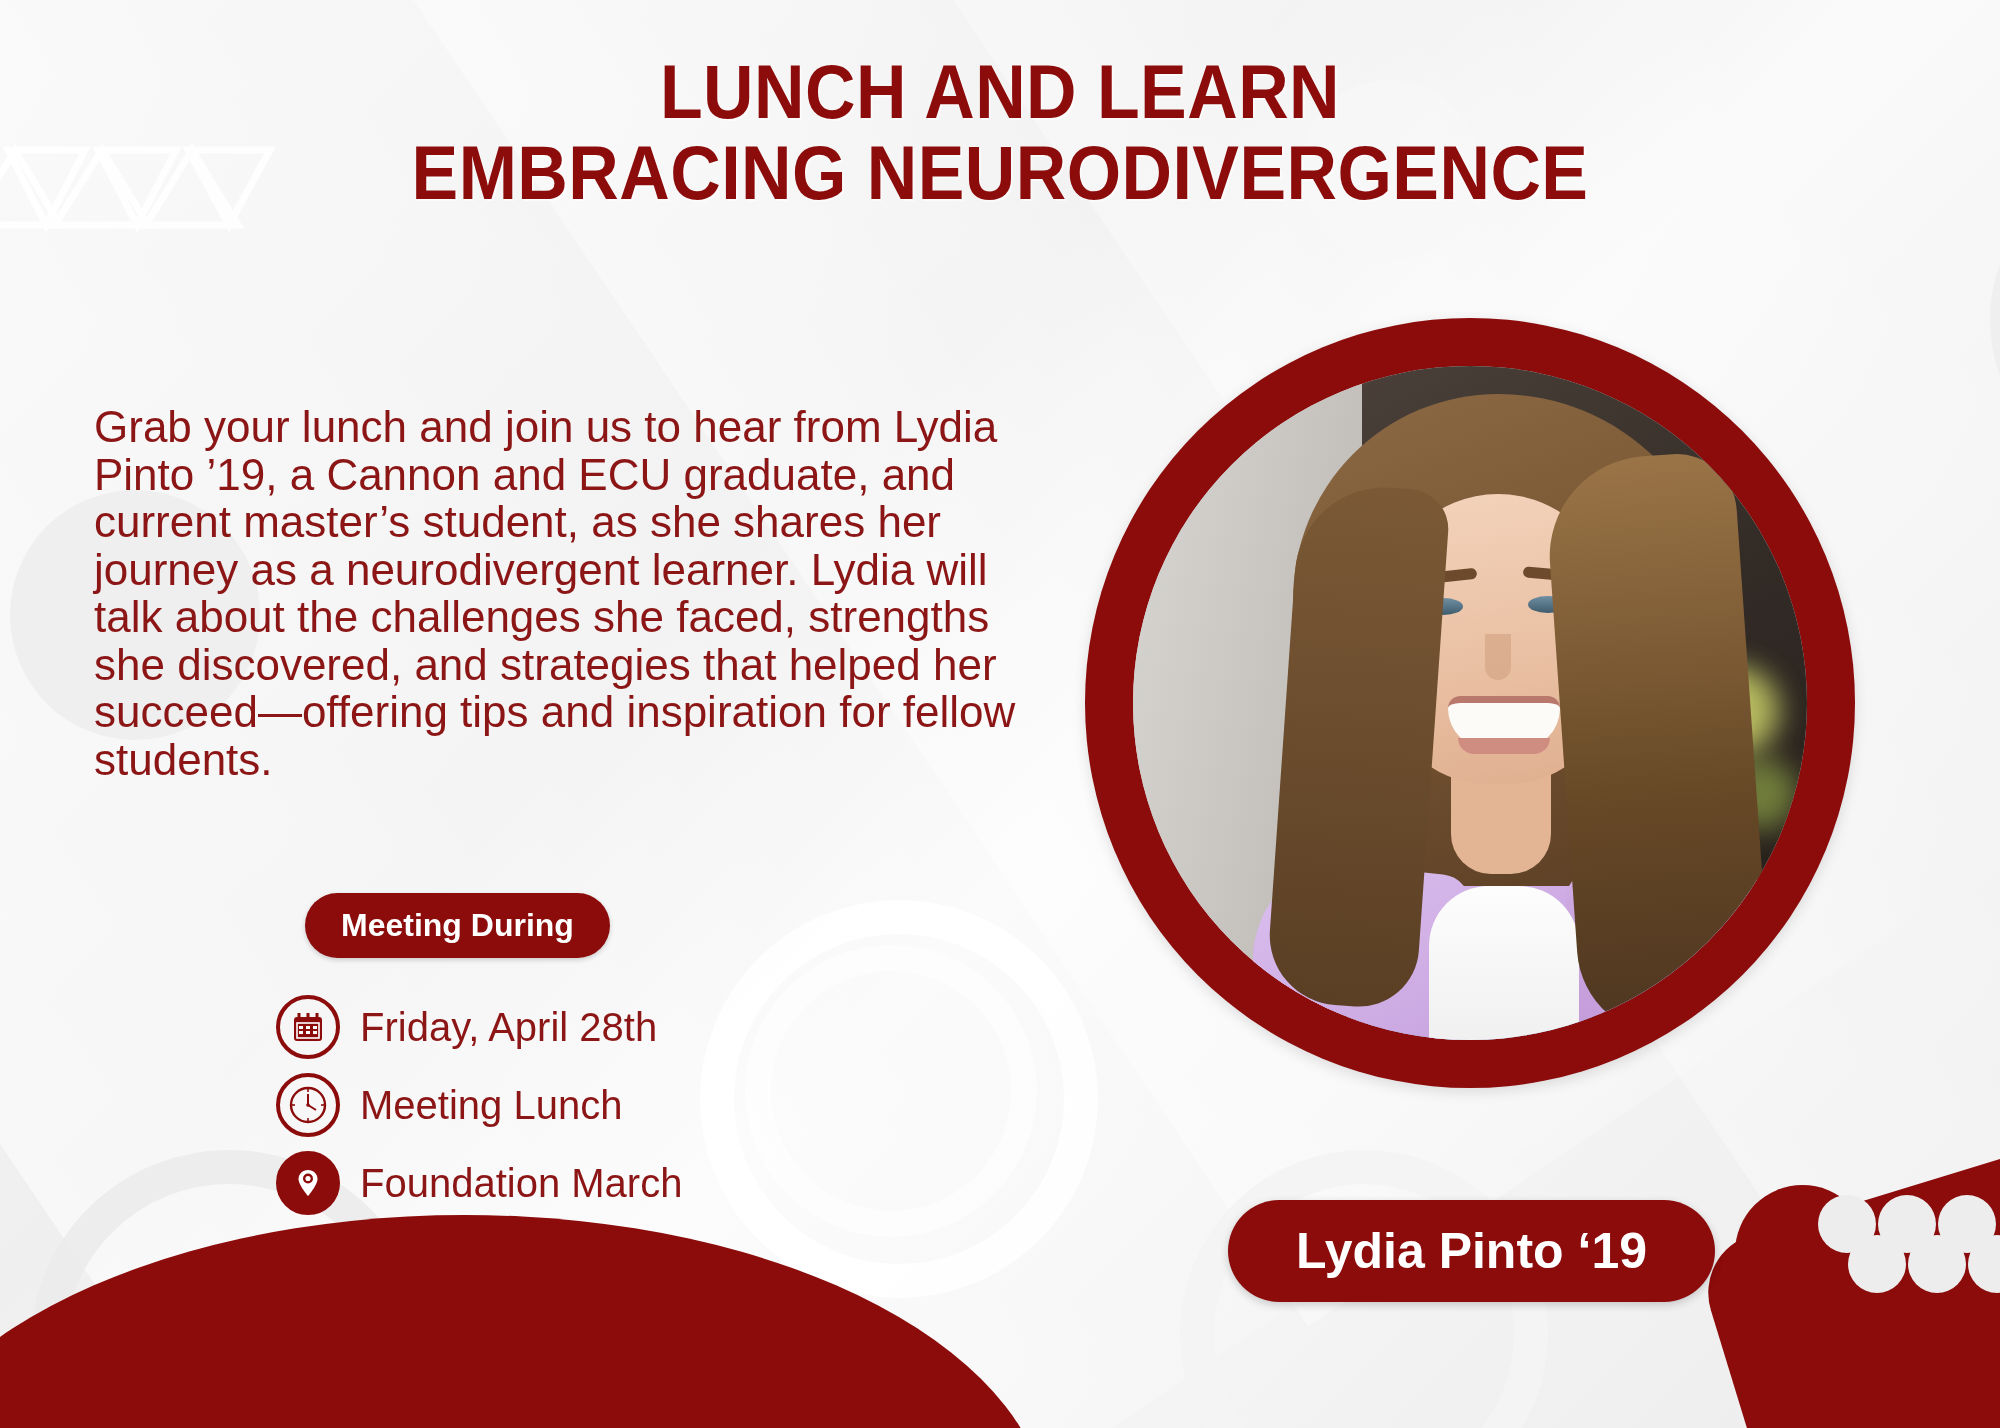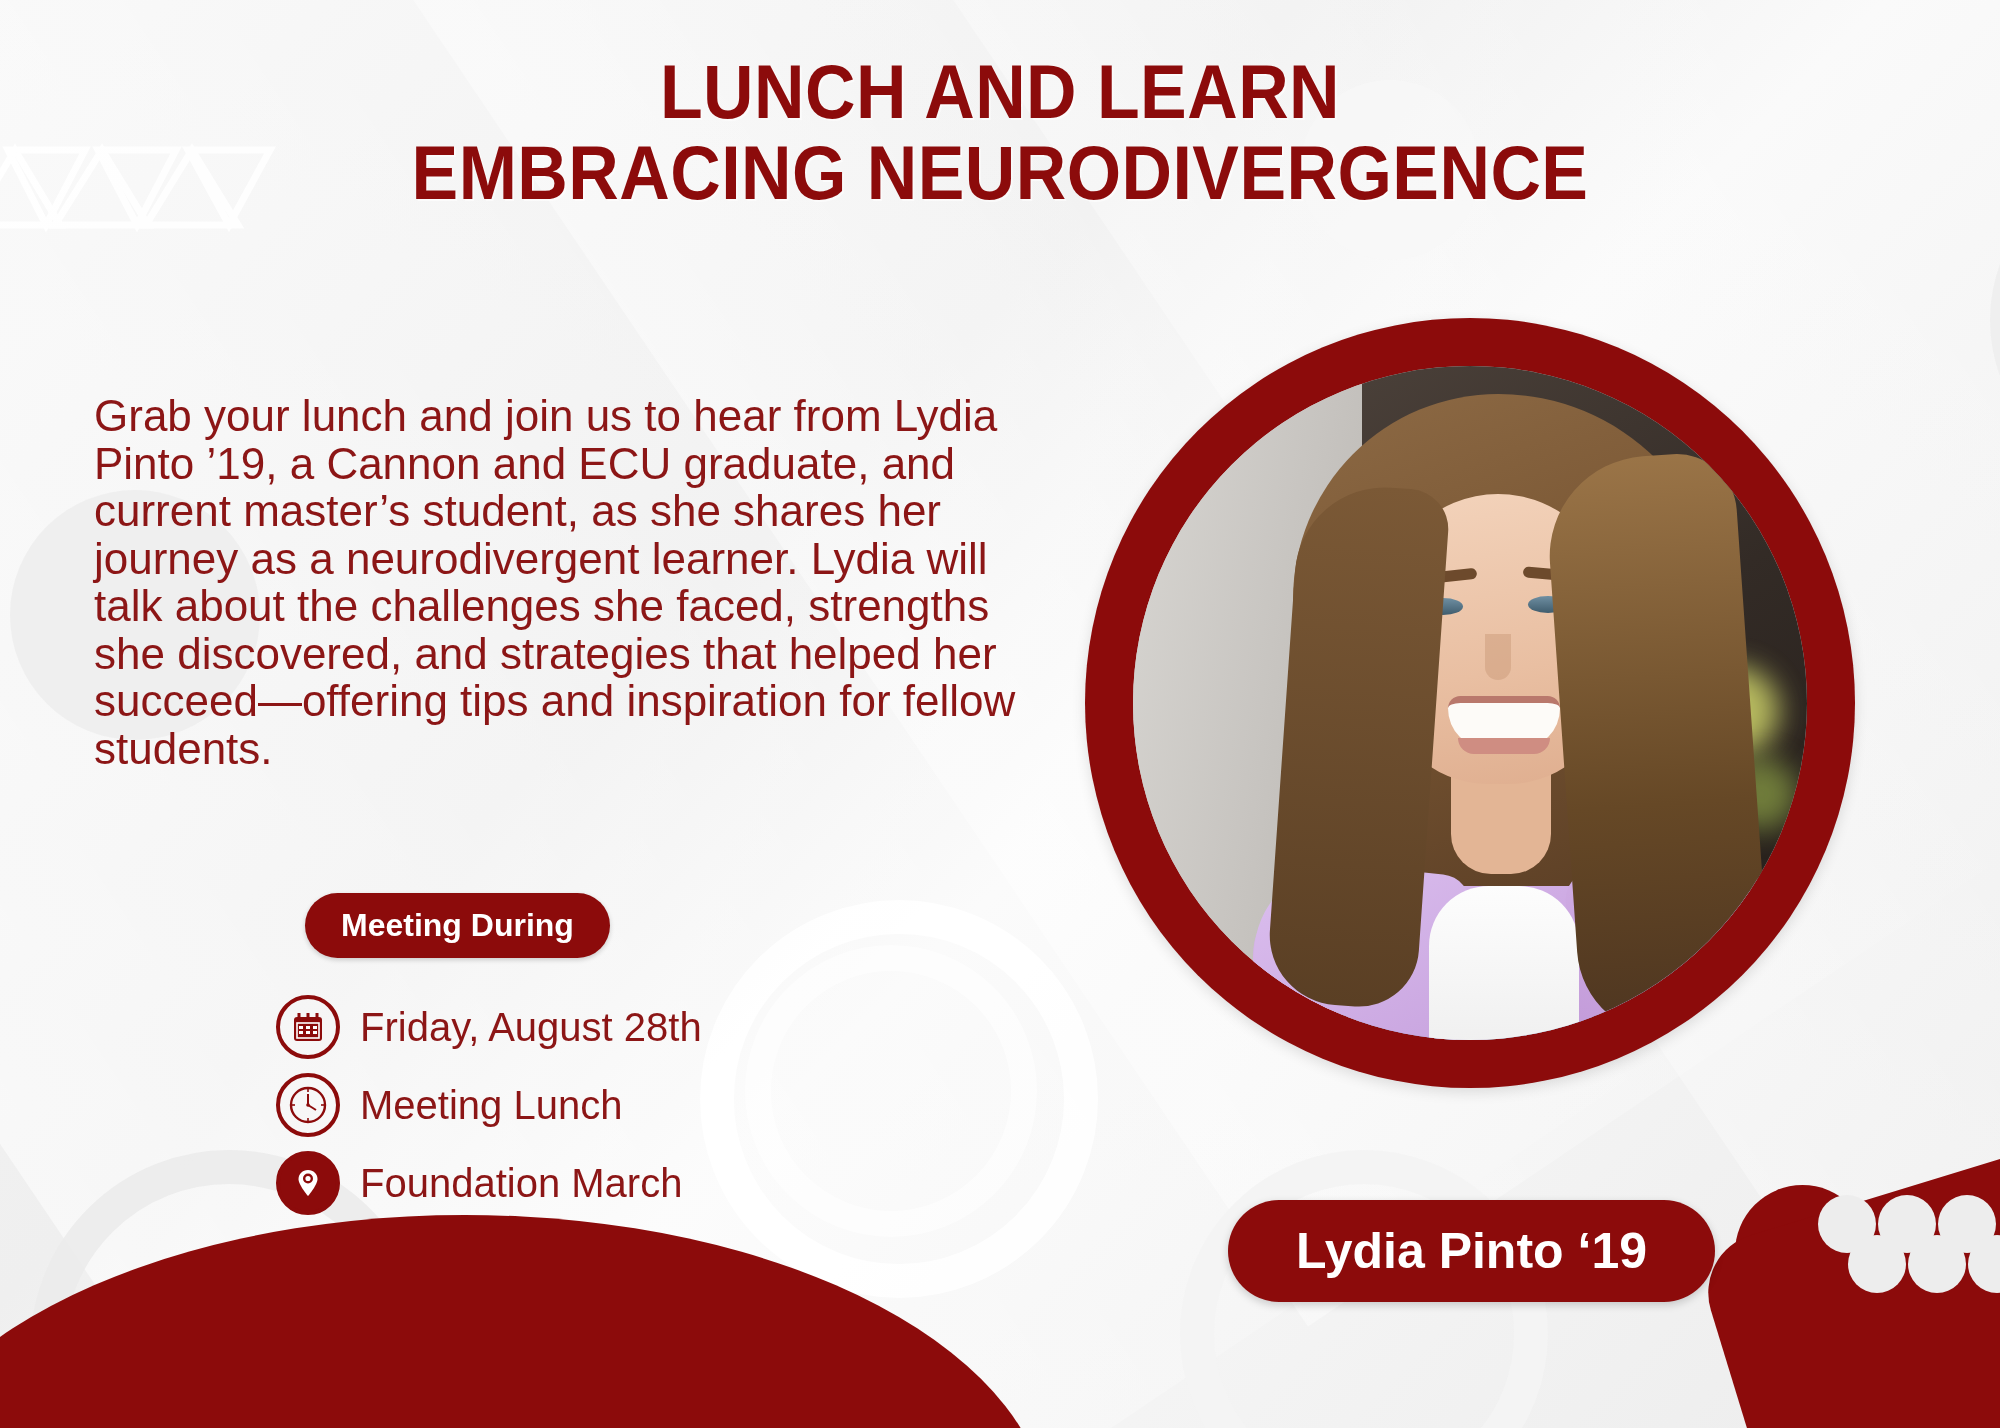--- a/index.html
+++ b/index.html
@@ -61,21 +61,21 @@
     position:absolute;left:0;right:0;top:52px;text-align:center;
     color:#8c0b0b;font-weight:bold;
     font-size:76px;line-height:1.06;letter-spacing:.5px;
     transform:scaleX(.92);
     text-shadow:2px 2px 0 rgba(255,255,255,.55);
   }
   .title-line{display:block;white-space:nowrap;}
 
   
   .body-copy{
-    position:absolute;left:94px;top:392px;width:960px;
+    position:absolute;left:94px;top:403px;width:960px;
     color:#8c1616;font-size:44px;line-height:1.08;
   }
   .body-copy p{margin:0;}
 
   
   .pill{
     position:absolute;left:305px;top:893px;
     background:#8c0b0b;color:#fff;
     font-size:32px;font-weight:bold;
     padding:14px 36px;border-radius:40px;
@@ -257,21 +257,21 @@
           <g fill="#fff">
             <rect x="8" y="16" width="4" height="3"></rect>
               <rect x="15" y="16" width="4" height="3"></rect>
               <rect x="22" y="16" width="4" height="3"></rect>
             <rect x="8" y="21" width="4" height="3"></rect>
               <rect x="15" y="21" width="4" height="3"></rect>
               <rect x="22" y="21" width="4" height="3"></rect>
           </g>
         </svg>
       </span>
-      <span class="detail-text">Friday, August 28th</span>
+      <span class="detail-text">Friday, April 28th</span>
     </div>
 
     <div class="detail-row">
       <span class="detail-icon">
         <svg width="40" height="40" viewBox="0 0 40 40">
           <circle cx="20" cy="20" r="17" fill="none" stroke="#8c0b0b" stroke-width="2.4"></circle>
           <circle cx="20" cy="20" r="1.8" fill="#8c0b0b"></circle>
           <line x1="20" y1="20" x2="20" y2="9" stroke="#8c0b0b" stroke-width="2"></line>
           <line x1="20" y1="20" x2="28" y2="25" stroke="#8c0b0b" stroke-width="2"></line>
           <g stroke="#8c0b0b" stroke-width="1.6">

